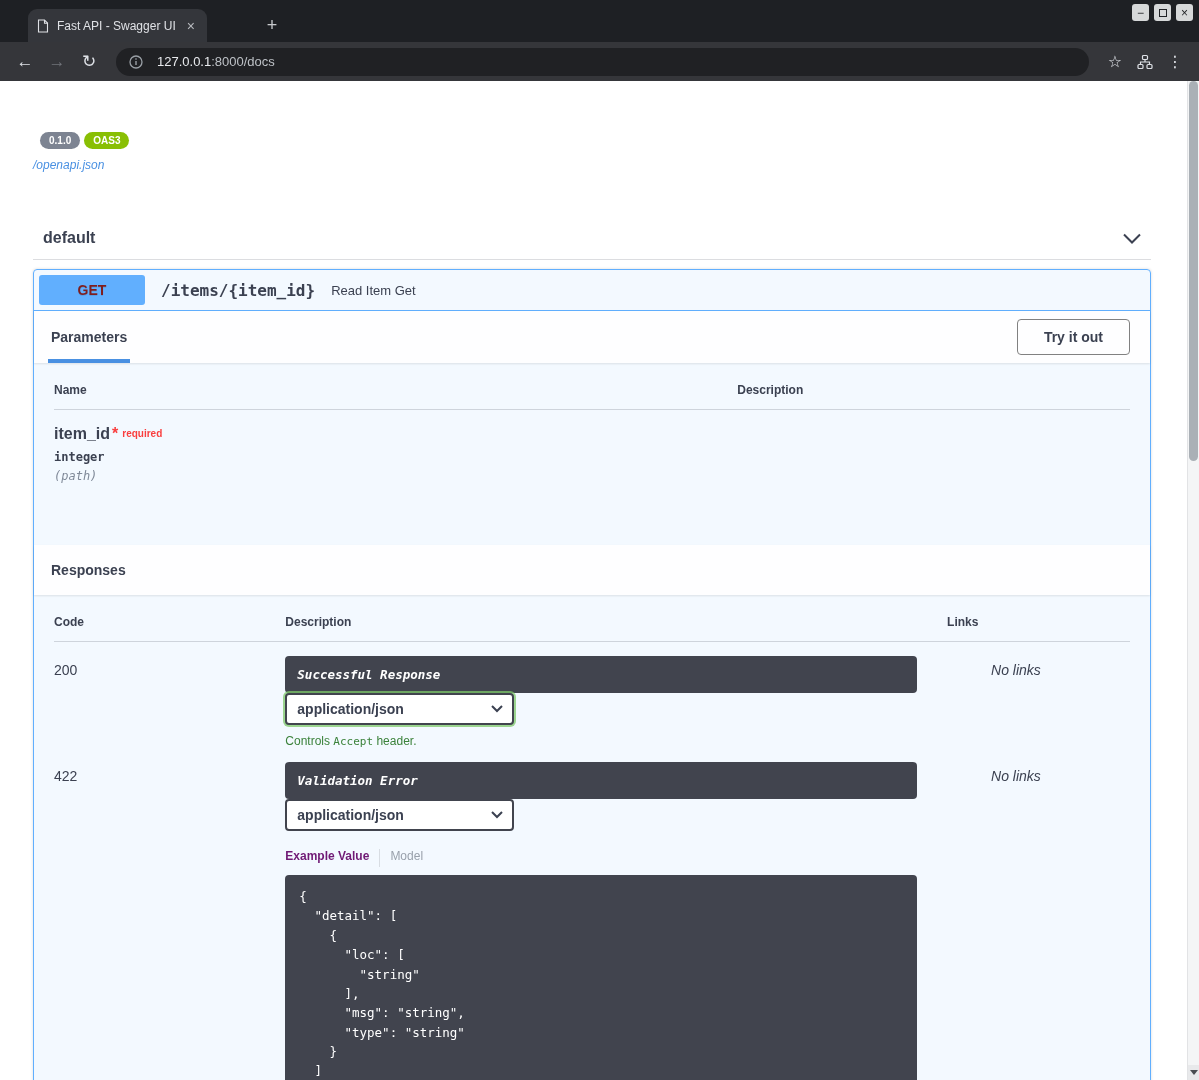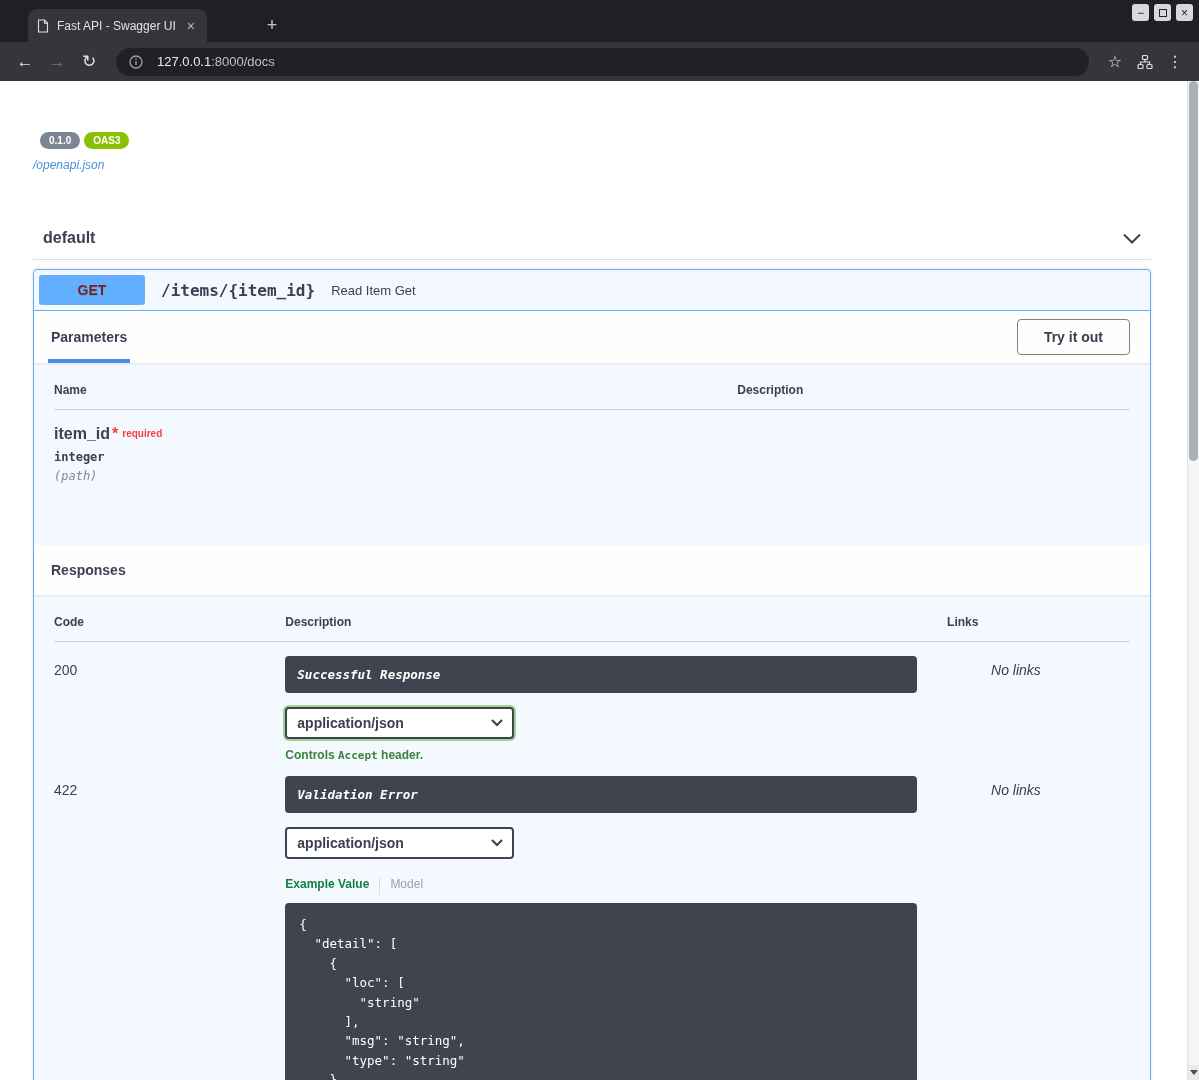--- a/index.html
+++ b/index.html
@@ -87,32 +87,32 @@
               font-style:italic; color:#808a99; }
 
   .responses-wrap { padding:20px 20px 0 20px; }
   .thead.resp, .resp-row { display:grid; grid-template-columns:21.5% 61.5% 17%; }
   .resp-row { padding-top:14px; }
   .resp-code { font-size:14px; color:#3b4151; padding-top:6px; }
   .resp-links { font-size:14px; font-style:italic; color:#3b4151; padding-top:6px;margin-left:44px; }
   .dark-block { background:#41444e; border-radius:4px; padding:11px 12px; margin-right:30px;
                 color:#fff; font-family:"DejaVu Sans Mono","Liberation Mono",monospace;
                 font-size:12.5px; font-style:italic; font-weight:700; }
-  .select-wrap { position:relative; width:229px; margin-top:14px; }
+  .select-wrap { position:relative; width:229px; }
   .media-select { width:100%; appearance:none; -webkit-appearance:none; background:#fff;
                   border:2px solid #41444e; border-radius:4px; padding:6px 36px 6px 10px;
                   font-size:14px; font-weight:700; color:#3b4151; font-family:inherit; }
   .select-wrap.focused .media-select { box-shadow:0 0 0 2px rgba(125,200,105,.75); }
   .select-chevron { position:absolute; right:11px; top:12px; pointer-events:none; }
-  .controls-note { margin-top:9px; font-size:12px; color:#3b823b;font-weight:bold; }
+  .controls-note { margin-top:9px; font-size:12px; color:#3b823b; }
   .controls-note code { font-family:"DejaVu Sans Mono",monospace; font-size:11px; }
 
   .ex-tabs { margin-top:18px; display:flex; align-items:center; font-size:12px; }
   .ex-tab { cursor:pointer; padding:0 10px 4px 0; }
-  .ex-tab.active { font-weight:700; color:#15803d; }
+  .ex-tab.active { font-weight:700; color:#701a75; }
   .ex-tab.inactive { color:#99a1ac; padding-left:10px; border-left:1px solid #d8dde3; }
   .example-block { margin-top:8px; margin-right:30px; background:#41444e; border-radius:4px;
                    padding:12px 14px; color:#fff; font-family:"DejaVu Sans Mono","Liberation Mono",monospace;
                    font-size:12.5px; line-height:1.55; white-space:pre; min-height:210px; }
 
   
   .scrollbar { position:absolute; top:0; right:0; width:12px; height:100%; background:#f4f5f6;
                border-left:1px solid #e2e3e5; }
   .scroll-thumb { position:absolute; top:0; left:1px; right:1px; height:38%; background:#aab0b6;
                   border-radius:5px; }

